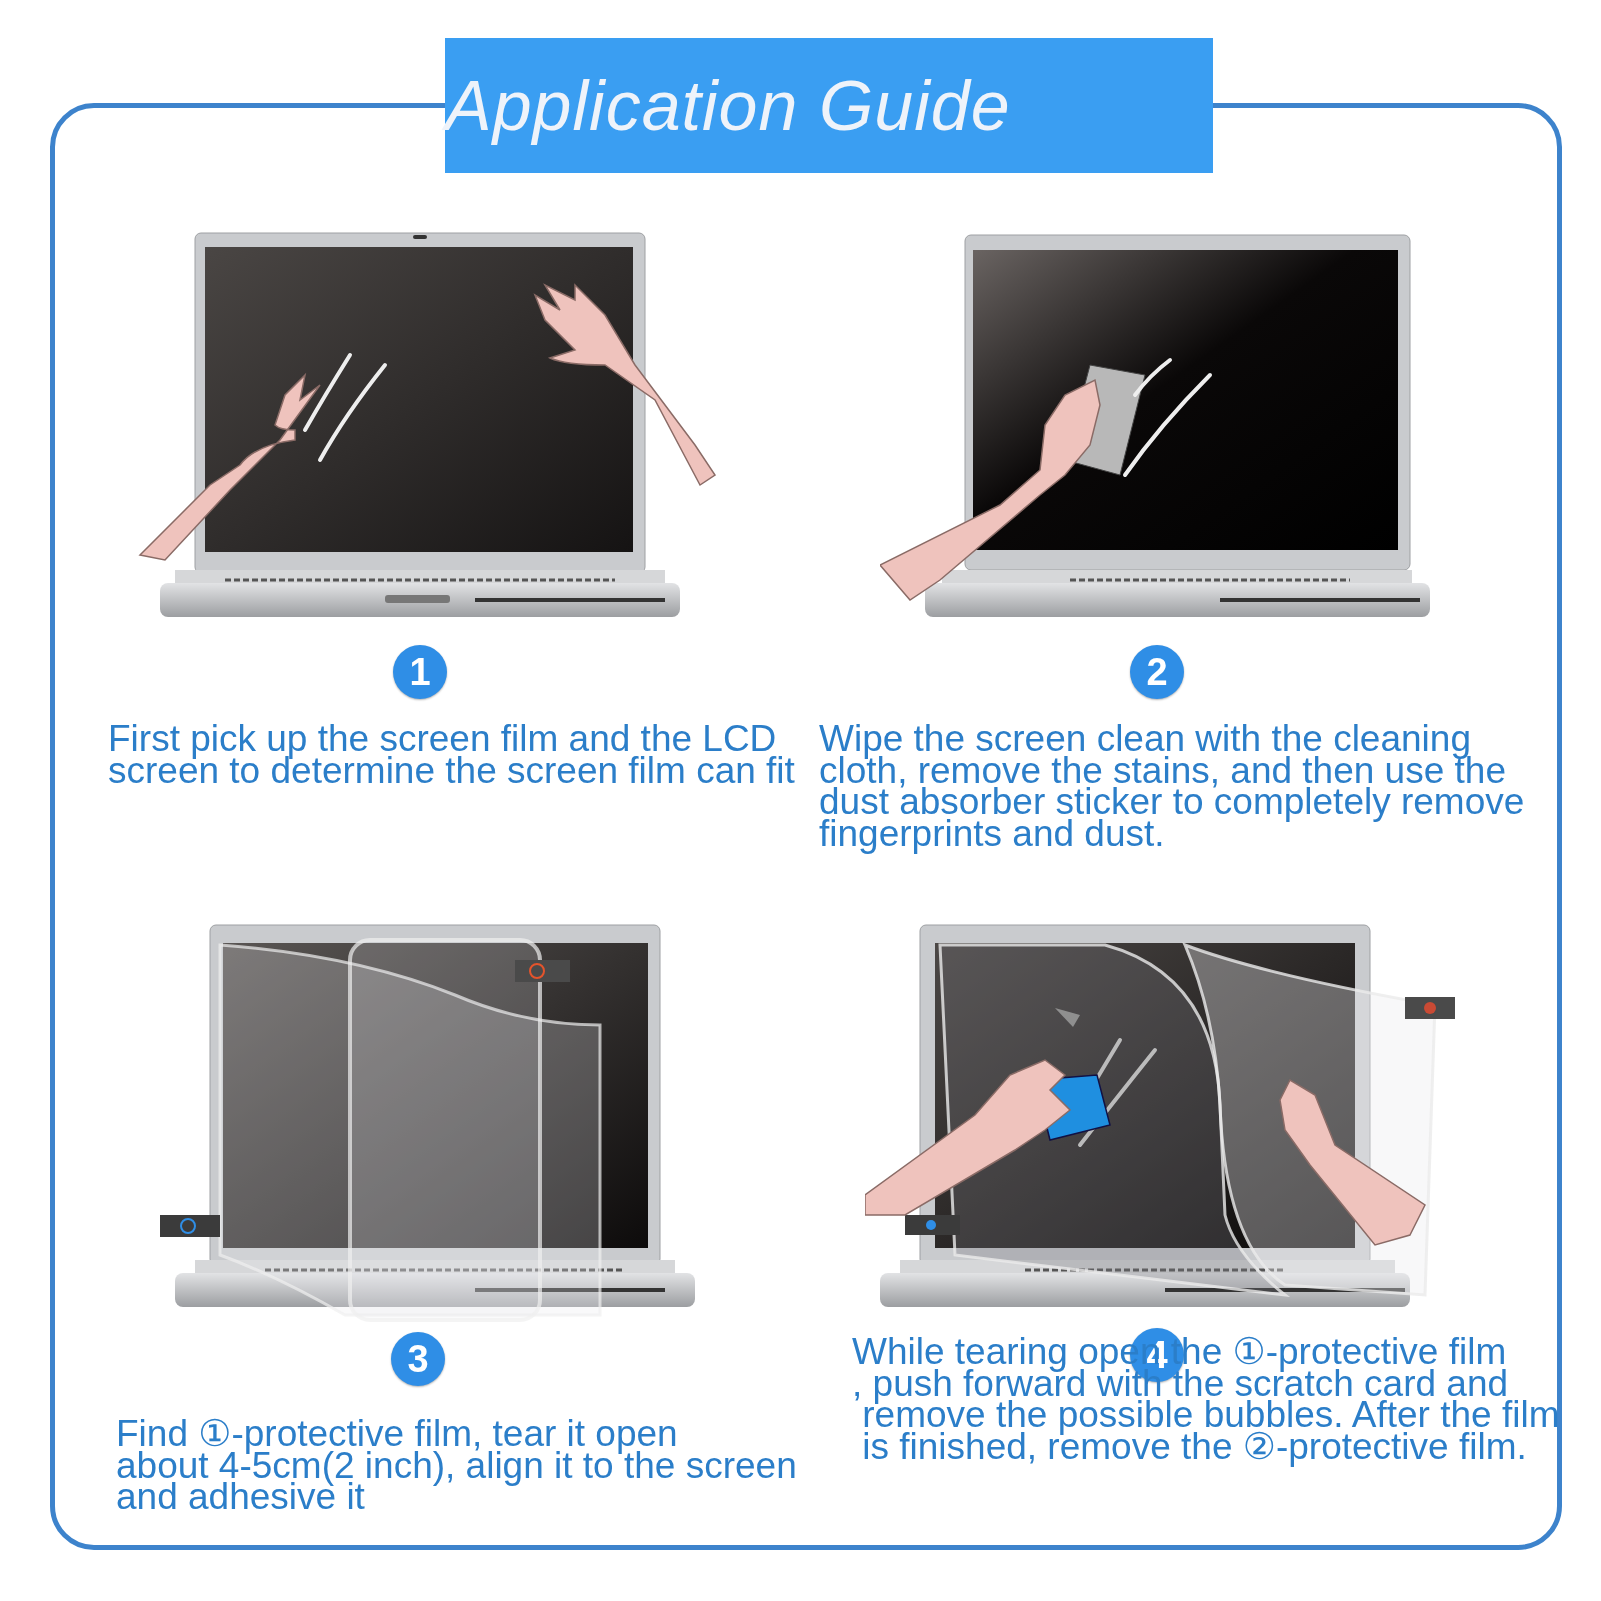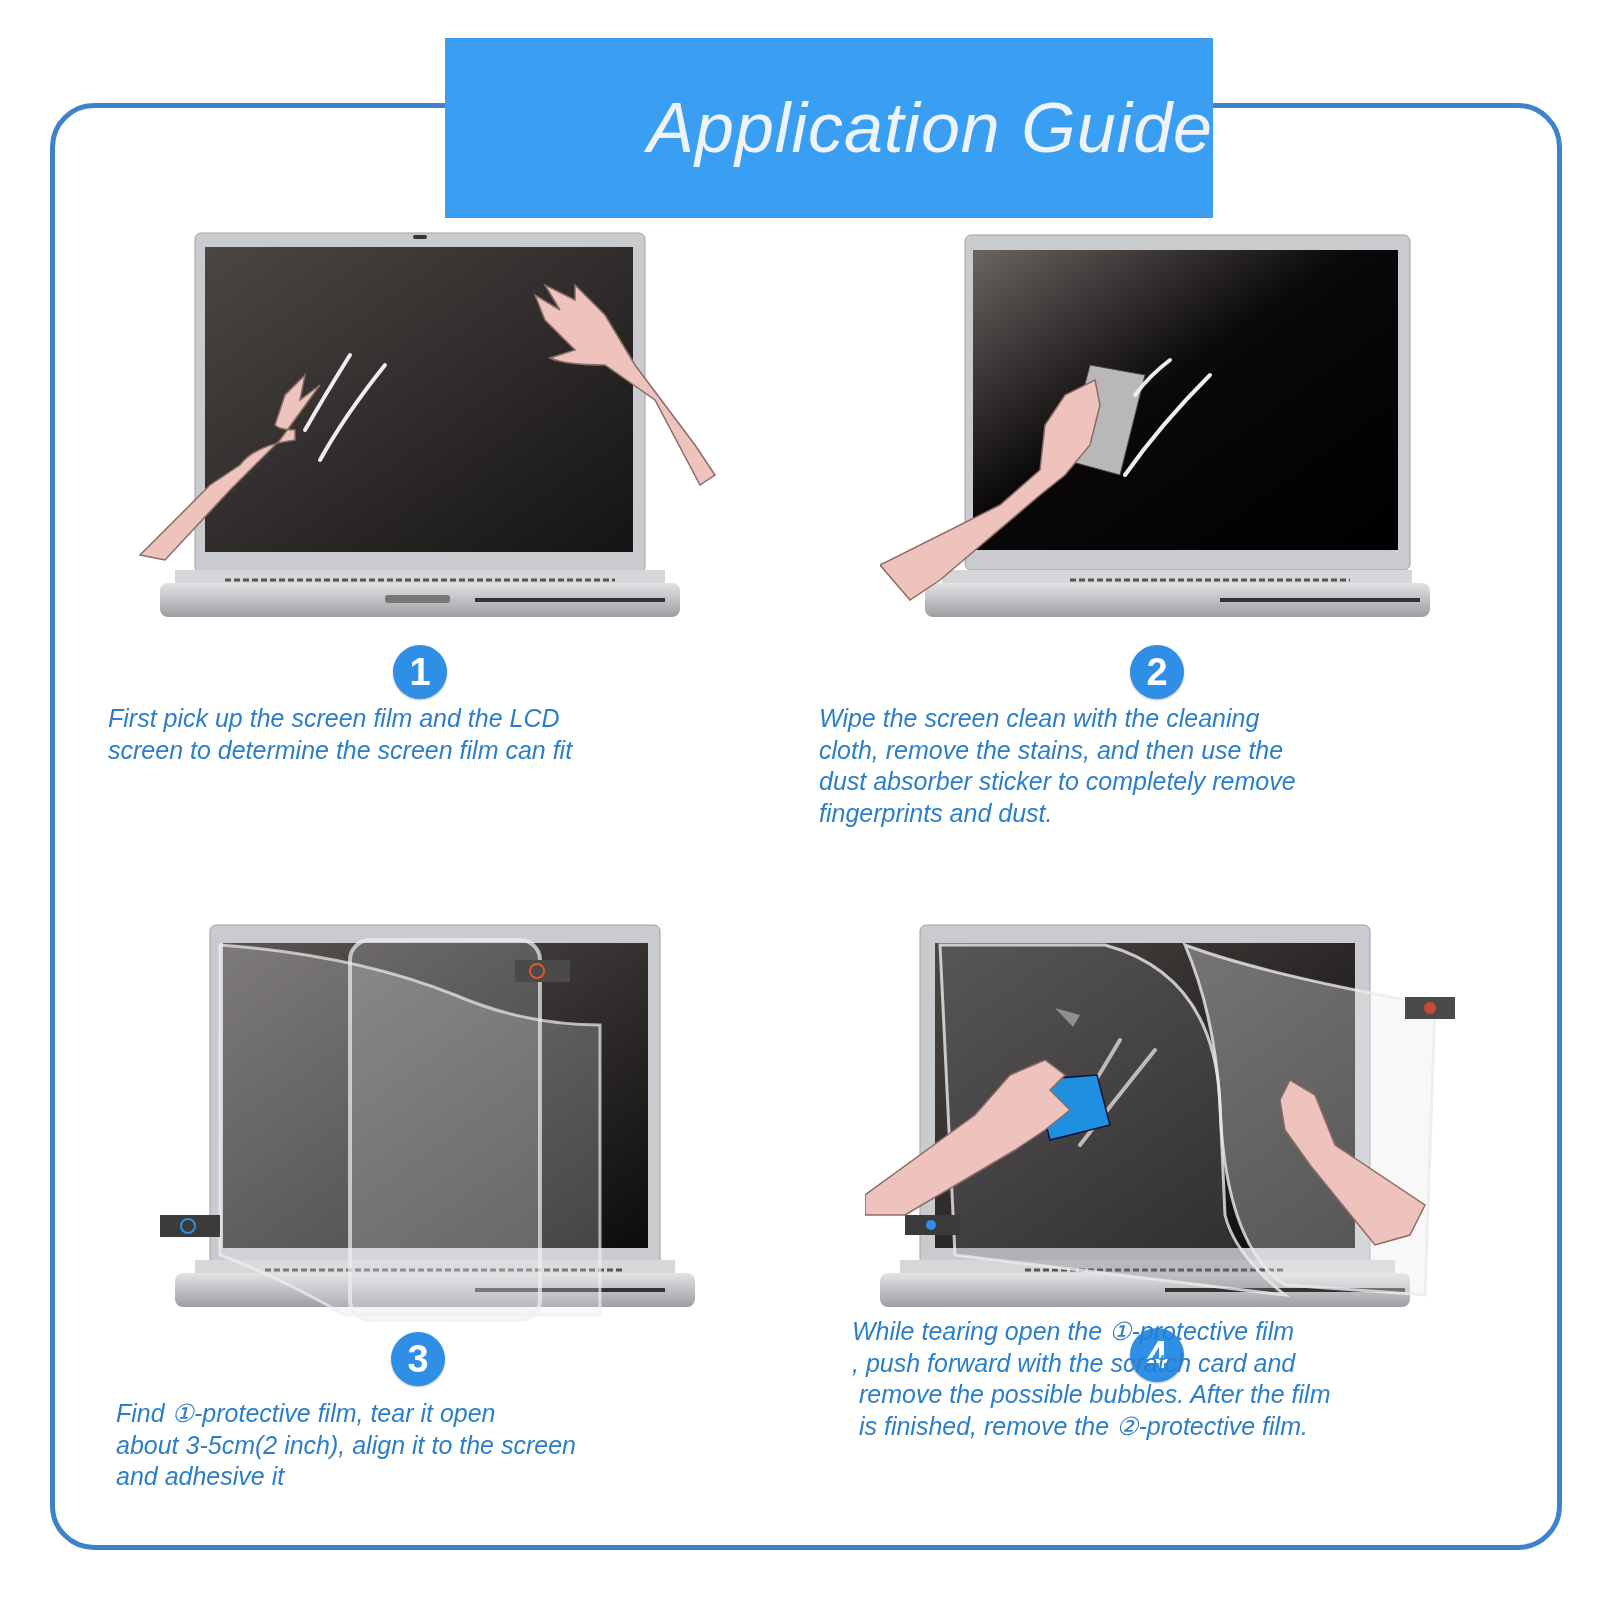--- a/index.html
+++ b/index.html
@@ -1,21 +1,21 @@
 <!DOCTYPE html>
 <html><head>
   <meta charset="utf-8">
   <style>
     html, body { margin:0; padding:0; }
     body { width:1601px; height:1601px; background:#ffffff; position:relative; overflow:hidden; font-family:"Liberation Sans", sans-serif; }
     .frame { position:absolute; left:50px; top:103px; width:1512px; height:1447px; border:5px solid #3d83cc; border-radius:44px; box-sizing:border-box; }
-    .banner { position:absolute; left:445px; top:38px; width:768px; height:180px; background:#3a9ef2; display:flex; align-items:center; justify-content:flex-end; }
+    .banner { position:absolute; left:445px; top:38px; width:768px; height:135px; background:#3a9ef2; display:flex; align-items:center; justify-content:flex-start; }
     .banner-title { color:#eef3fa; font-size:70px; font-style:italic; letter-spacing:1px; }
     .badge { position:absolute; width:54px; height:54px; border-radius:50%; background:#2f8ee6; color:#fff; font-weight:bold; font-size:38px; display:flex; align-items:center; justify-content:center; box-shadow:0 1px 2px rgba(0,0,0,.3); }
-    .desc { position:absolute; color:#2b7ec9; font-style:italic; font-size:25px; line-height:31.5px; white-space:pre; }
+    .desc { position:absolute; color:#2b7ec9; font-size:37px; line-height:31.5px; white-space:pre;margin-top:20px; }
     .illus { position:absolute; }
   </style>
 </head>
 <body>
 
 <div class="frame"></div>
 
 <div class="banner">
   <span class="banner-title">Application Guide</span>
 </div>
@@ -88,21 +88,21 @@
   <rect x="320" y="373" width="190" height="4" fill="#333"></rect>
   <path d="M65 30 Q200 40 300 80 Q370 110 445 110 L445 400 L190 400 Q120 360 65 340 Z" fill="rgba(230,230,235,.25)" stroke="rgba(240,240,240,.7)" stroke-width="3"></path>
   <rect x="195" y="25" width="190" height="380" rx="20" fill="rgba(230,230,235,.2)" stroke="rgba(240,240,240,.7)" stroke-width="4"></rect>
   <rect x="360" y="45" width="55" height="22" fill="#4a4a4a"></rect>
   <circle cx="382" cy="56" r="7" fill="none" stroke="#e4542c" stroke-width="2"></circle>
   <rect x="5" y="300" width="60" height="22" fill="#3b3b3b"></rect>
   <circle cx="33" cy="311" r="7" fill="none" stroke="#2f8ee6" stroke-width="2"></circle>
 </svg>
 <div class="badge" style="left:391px;top:1332px">3</div>
 <div class="desc" style="left:116px;top:1398px">Find ①-protective film, tear it open
-about 3-5cm(2 inch), align it to the screen
+about 4-5cm(2 inch), align it to the screen
 and adhesive it</div>
 
 <svg class="illus" style="left:865px;top:915px" width="610" height="420">
   <defs>
       <linearGradient id="scr4" x1="0" y1="0" x2="1" y2="1">
         <stop offset="0" stop-color="#4c4846"></stop>
         <stop offset="1" stop-color="#0a0808"></stop>
       </linearGradient>
     </defs>
   <rect x="55" y="10" width="450" height="340" rx="6" fill="#c9cbce" stroke="#9ea0a3"></rect>

